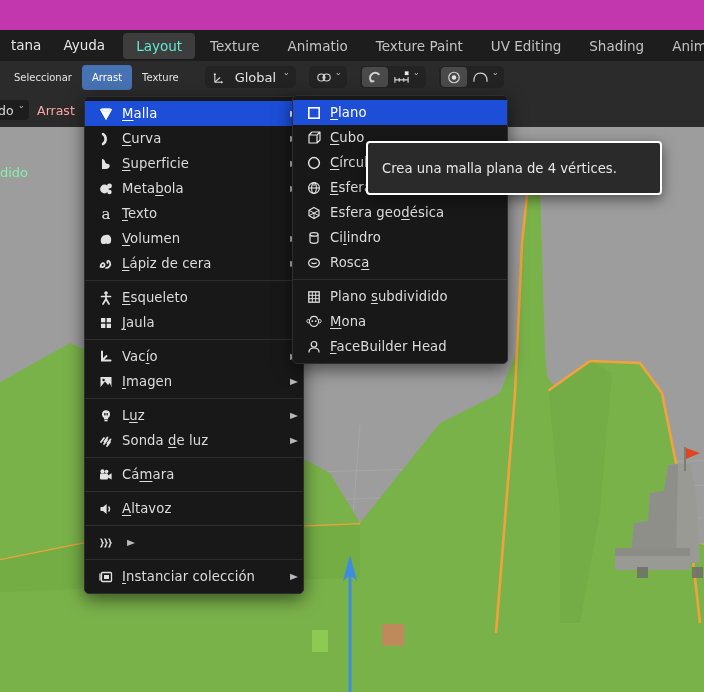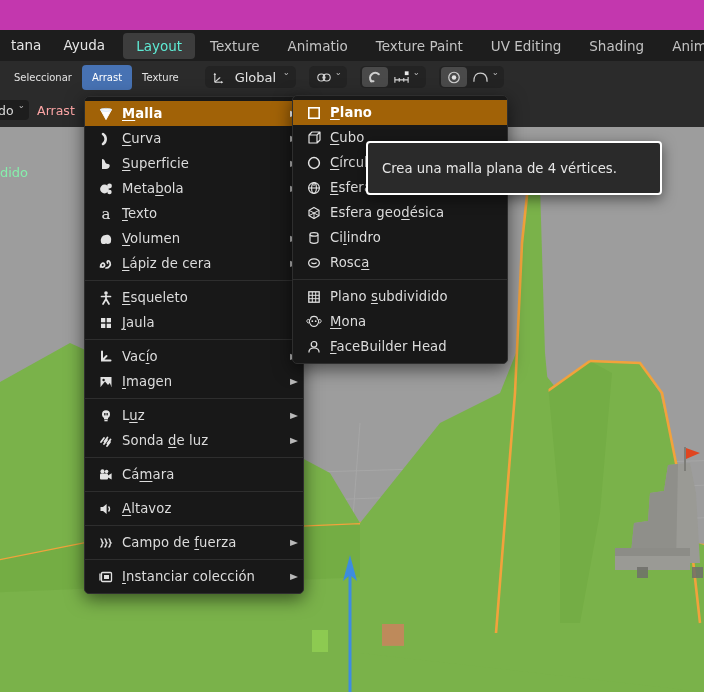--- a/index.html
+++ b/index.html
@@ -44,21 +44,21 @@
   .vp-grid{position:absolute;left:0;top:330px;width:704px;height:270px;opacity:.35;}
   .vp-svg{position:absolute;inset:0;}
   .viewport-topstrip{position:absolute;left:0;top:0;width:704px;height:34px;background:#2b2b2b;}
 
   
   .menu{position:absolute;background:#181818;border:1px solid #2e2e2e;border-radius:5px;
         box-shadow:0 5px 18px rgba(0,0,0,.55);padding:4px 0;}
   .menu.main{left:84px;top:96px;width:218px;}
   .menu.sub{left:292px;top:95px;width:214px;}
   .mi{display:flex;align-items:center;height:25px;padding:0 6px 0 10px;color:#dcdcdc;font-size:13.2px;white-space:nowrap;}
-  .mi.hl{background:#a16207;color:#ffffff;font-weight:bold;}
+  .mi.hl{background:#1d4ed8;color:#ffffff;}
   .mi .ico{width:22px;height:18px;flex:0 0 22px;display:flex;align-items:center;justify-content:center;margin-right:5px;}
   .mi .lbl{flex:1 1 auto;letter-spacing:.1px;}
   .mi .arr{flex:0 0 auto;color:#b9b9b9;font-size:8px;transform:scaleX(1.3);margin-left:6px;}
   .mi.hl .arr{color:#ffffff;}
   .msep{height:1px;background:#2e2e2e;margin:4px 0;}
   .u{text-decoration:underline;text-underline-offset:2px;text-decoration-thickness:1px;}
 
   
   .tooltip{position:absolute;left:366px;top:141px;width:264px;height:42px;background:#2a2a2a;
            border:2px solid #ffffff;border-radius:4px;box-shadow:0 4px 14px rgba(0,0,0,.5);
@@ -443,21 +443,20 @@
     <div class="mi">
       <span class="ico">
         <svg width="16" height="16" viewBox="0 0 16 16">
             <g stroke="#e2e2e2" stroke-width="1.5" fill="none" stroke-linecap="round">
               <path d="M3 4 C5 5.5 3 6.5 5 8 C3 9.5 5 10.5 3 12"></path>
               <path d="M7 4 C9 5.5 7 6.5 9 8 C7 9.5 9 10.5 7 12"></path>
               <path d="M11 4 C13 5.5 11 6.5 13 8 C11 9.5 13 10.5 11 12"></path>
             </g>
           </svg>
       </span>
-      <span class="lbl">Campo de <span class="u">f</span>uerza</span>
       <span class="arr">▶</span>
     </div>
 
     <div class="msep"></div>
 
     <div class="mi">
       <span class="ico">
         <svg width="16" height="16" viewBox="0 0 16 16">
             <rect x="3.5" y="3.5" width="10" height="9" rx="1" stroke="#e2e2e2" stroke-width="1.3" fill="none"></rect>
             <rect x="6" y="6" width="5" height="4" fill="#e2e2e2"></rect>

